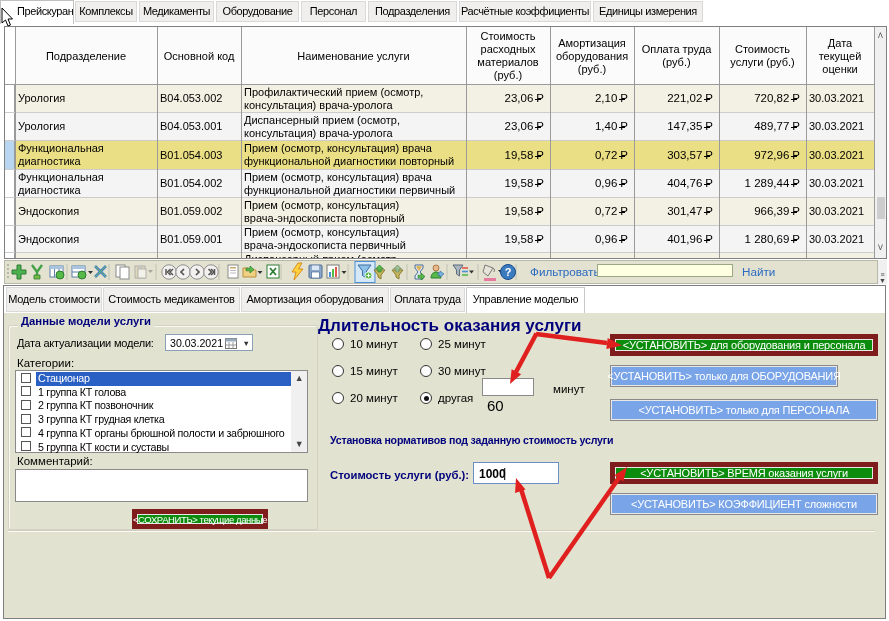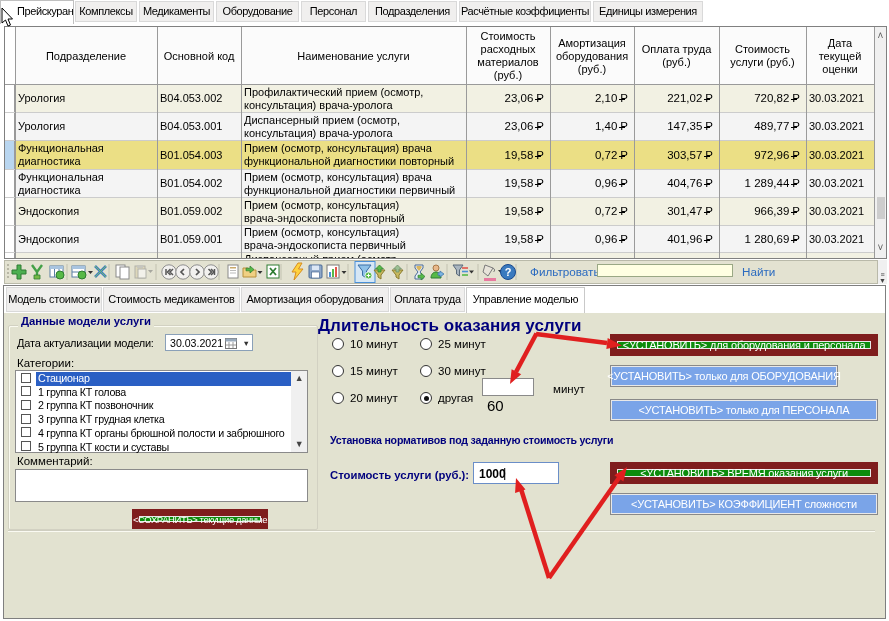--- a/index.html
+++ b/index.html
@@ -27,21 +27,21 @@
 
 #tbar{position:absolute;left:4px;top:260px;width:874px;height:24px;background:#e3e2d1;border:1px solid #b9b9a9;}
 
 #bpanel{position:absolute;left:3px;top:285px;width:883px;height:334px;border:1px solid #7f7f7f;background:#fff;}
 .btab{position:absolute;top:1px;height:25px;background:#f0efee;border:1px solid #d9d9d9;color:#000;font-size:11px;letter-spacing:-0.25px;line-height:23px;text-align:center;white-space:nowrap;overflow:hidden;}
 .btab.sel{background:#fff;border-color:#c9c9c9;border-bottom:none;height:26px;z-index:2;}
 #bcontent{position:absolute;left:0px;top:27px;width:881px;height:305px;background:#e2e2d0;}
 .navy{color:#00007d;font-weight:bold;}
 .lbl{position:absolute;font-size:11.5px;color:#000;}
 .field{position:absolute;background:#fff;border:1px solid #7e9db9;}
-.gbtn{position:absolute;background:#0c8c0c;border:7px solid #7f1d1d;box-shadow:inset 0 0 0 1px #e8e8e8;color:#fff;font-size:11px;letter-spacing:-0.2px;display:flex;align-items:center;justify-content:center;white-space:nowrap;}
+.gbtn{position:absolute;background:#0c8c0c;border:5px solid #7f1d1d;box-shadow:inset 0 0 0 1px #e8e8e8;color:#fff;font-size:11px;letter-spacing:-0.2px;display:flex;align-items:center;justify-content:center;white-space:nowrap;}
 .bbtn{position:absolute;background:#7aa4e8;border:1px solid #898989;box-shadow:inset 0 0 0 1px #e8e8e8;color:#fff;font-size:11px;letter-spacing:-0.2px;display:flex;align-items:center;justify-content:center;white-space:nowrap;}
 .radio{position:absolute;width:12px;height:12px;border-radius:50%;border:1px solid #333;background:#fff;}
 .radio.on::after{content:"";position:absolute;left:2.5px;top:2.5px;width:5px;height:5px;border-radius:50%;background:#111;}
 .cbx{position:absolute;width:10px;height:10px;border:1px solid #555;background:#fff;}
 </style></head>
 <body>
 <div id="root">
 
 <div id="toptabs">
 <div class="ttab sel" style="left:0px;width:74px;">Прейскурант</div>

